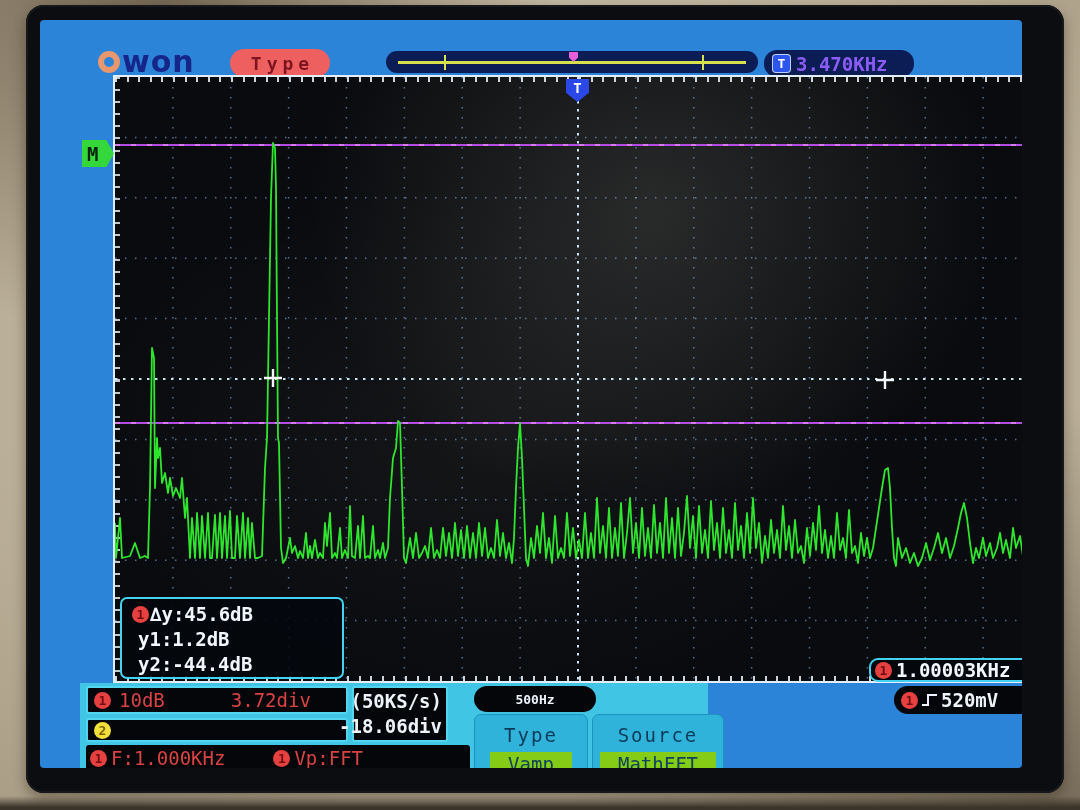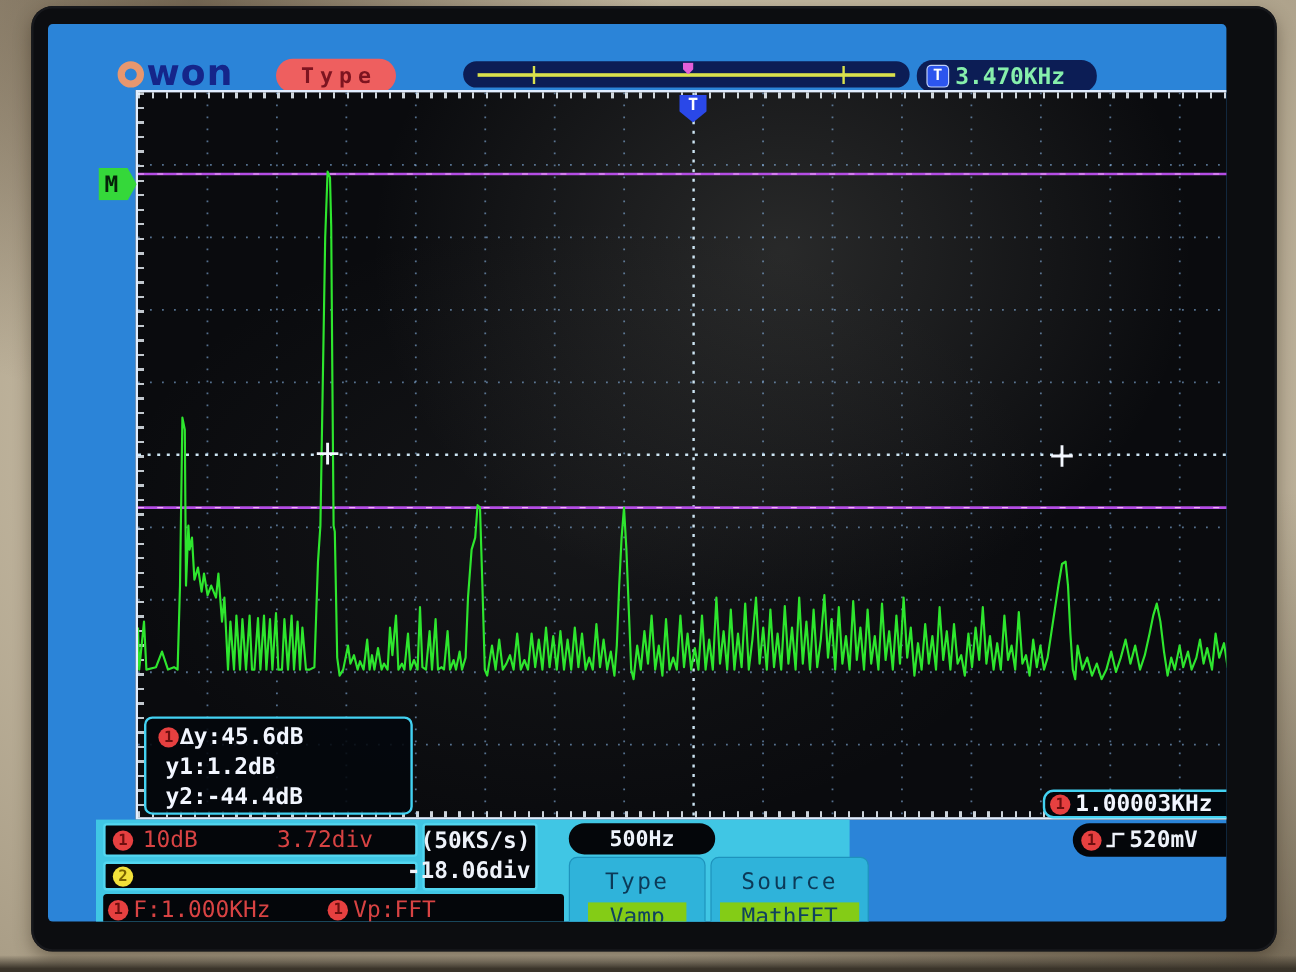--- a/index.html
+++ b/index.html
@@ -32,21 +32,21 @@
     background:#0c1d55; border-radius:11px; }
   .posbar .line { position:absolute; left:12px; right:12px; top:10px; height:3px; background:#d9e14c; }
   .posbar .tick { position:absolute; top:4px; width:2px; height:15px; background:#d9e14c; }
   .posbar .tmark { position:absolute; top:1px; width:9px; height:10px; background:#e45fd8;
     clip-path:polygon(0 0,100% 0,100% 55%,50% 100%,0 55%); }
   .trig-pill { position:absolute; left:724px; top:30px; width:150px; height:27px;
     background:#0c1d55; border-radius:13px; display:flex; align-items:center; gap:5px; padding-left:8px; }
   .tsq { width:19px; height:19px; background:#2c55ee; border:1px solid rgba(230,240,255,.8);
     border-radius:4px; color:#fff; font-size:13px; font-weight:bold; display:flex;
     align-items:center; justify-content:center; }
-  .trig-pill .val { color:#86efac; font-size:19px; font-weight:bold; }
+  .trig-pill .val { color:#8b5cf6; font-size:19px; font-weight:bold; }
 
   
   .grid { position:absolute; left:73px; top:55px; width:930px; height:608px;
     border:2px solid #e2eeff; background:
       radial-gradient(ellipse at 58% 22%, rgba(150,150,140,.22), transparent 45%),
       radial-gradient(ellipse at 40% 60%, rgba(120,120,115,.10), transparent 50%),
       #0a0b0e; }
   .ruler { position:absolute; }
   .ruler.top { left:0; right:0; top:0; height:5px;
     background:repeating-linear-gradient(90deg, rgba(240,248,255,.85) 0 2px, transparent 2px 11.6px); }
@@ -83,21 +83,21 @@
   .statbox { position:absolute; background:#04060a; border:2px solid #52d6f0; border-radius:3px;
     display:flex; align-items:center; gap:8px; padding:0 6px; }
   .sb1 { left:46px; top:666px; width:262px; height:28px; }
   .sb2 { left:46px; top:698px; width:262px; height:24px; }
   .red-t { color:#d84343; font-size:19px; font-weight:normal; }
   .sb3 { left:312px; top:666px; width:96px; height:56px; flex-direction:column; justify-content:center;
     gap:0; align-items:flex-end; padding-right:4px; }
   .sb3 div { color:#eef2fa; font-size:19px; font-weight:bold; line-height:25px; }
   .hz-pill { position:absolute; left:434px; top:666px; width:122px; height:26px; background:#04060a;
     border-radius:13px; display:flex; align-items:center; justify-content:center;
-    color:#eef2fa; font-size:18px; font-weight:bold; }
+    color:#eef2fa; font-size:13px; font-weight:bold; }
   .fvp-bar { position:absolute; left:46px; top:725px; width:384px; height:26px; background:#04060a;
     border-radius:3px; display:flex; align-items:center; gap:4px; padding-left:4px; }
   .fvp-bar .gap { width:40px; }
   .mv-pill { position:absolute; left:854px; top:666px; width:162px; height:28px; background:#04060a;
     border-radius:14px; display:flex; align-items:center; gap:3px; padding-left:7px; }
   .mv-pill .val { color:#eef2fa; font-size:19px; font-weight:bold; }
   .menu-btn { position:absolute; top:694px; height:74px; background:#2fb3da; border:1px solid #1e93bd;
     border-radius:7px; display:flex; flex-direction:column; align-items:center; padding-top:9px; gap:6px;
     cursor:pointer; }
   .menu-btn.type { left:434px; width:114px; }

